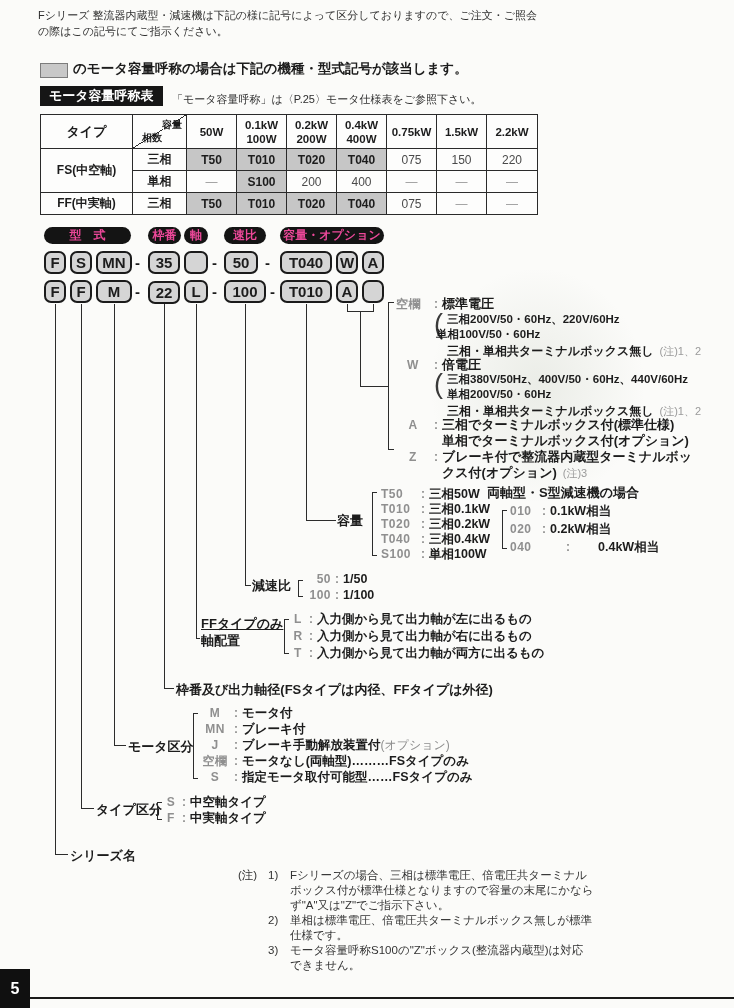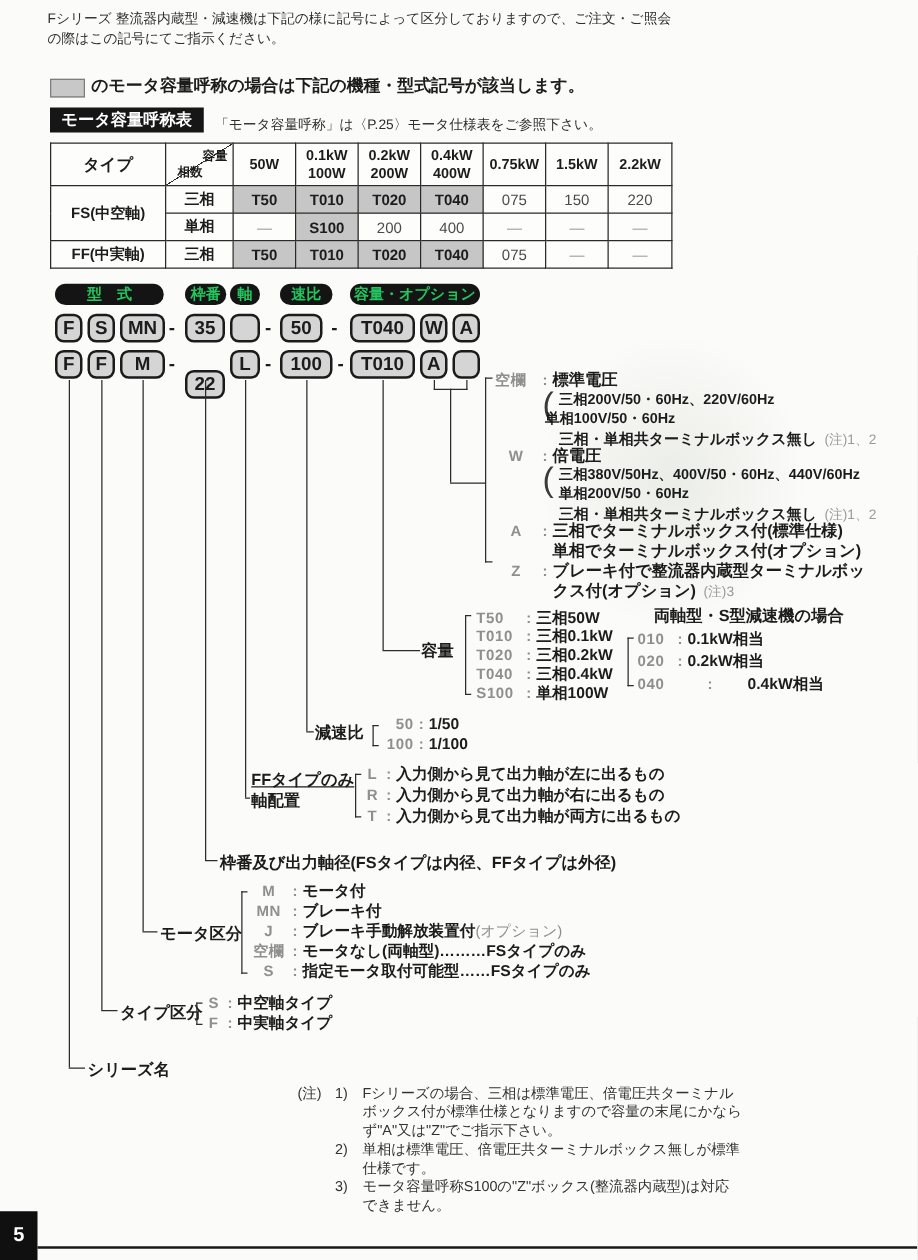--- a/index.html
+++ b/index.html
@@ -24,21 +24,21 @@
   .shaded{background:#c6c6c6!important;}
   .codecell{font-weight:bold;font-size:13px;}
   .numcell{color:#4a4a4a;font-size:12px;}
   .dashcell{color:#9a9a9a;}
   .typecell{font-weight:bold;font-size:12.5px;}
   .diagwrap{position:relative;width:100%;height:33px;
     background:linear-gradient(to bottom right,transparent 49.3%,#2a2a2a 49.3%,#2a2a2a 50.7%,transparent 50.7%);}
   .diagtop{position:absolute;right:4px;top:3px;font-size:10px;font-weight:bold;}
   .diagbot{position:absolute;left:9px;bottom:3px;font-size:10px;font-weight:bold;}
   
-  .pill{position:absolute;height:17px;background:#141414;color:#22c55e;border-radius:9px;
+  .pill{position:absolute;height:17px;background:#141414;color:#ec4899;border-radius:9px;
         display:flex;align-items:center;justify-content:center;font-size:12px;font-weight:bold;white-space:nowrap;}
   .cbox{position:absolute;height:23px;box-sizing:border-box;background:#d5d5d5;border:2px solid #1b1b1b;
         border-radius:7px;display:flex;align-items:center;justify-content:center;font-size:15px;font-weight:bold;}
   .dash{position:absolute;height:23px;display:flex;align-items:center;font-size:15px;font-weight:bold;}
   
   .vl{position:absolute;width:1px;background:#2c2c2c;}
   .hlne{position:absolute;height:1px;background:#2c2c2c;}
   .brk{position:absolute;width:5px;box-sizing:border-box;border:1px solid #2c2c2c;border-right:none;}
   
   .llabel{position:absolute;font-size:13px;font-weight:bold;white-space:nowrap;}
@@ -171,21 +171,21 @@
   <div class="cbox" style="left:224px;top:251px;width:34px;">50</div>
   <div class="dash" style="left:265px;top:251px;">-</div>
   <div class="cbox" style="left:280px;top:251px;width:52px;">T040</div>
   <div class="cbox" style="left:336px;top:251px;width:22px;">W</div>
   <div class="cbox" style="left:362px;top:251px;width:22px;">A</div>
 
   <div class="cbox" style="left:44px;top:280px;width:22px;">F</div>
   <div class="cbox" style="left:70px;top:280px;width:22px;">F</div>
   <div class="cbox" style="left:96px;top:280px;width:36px;">M</div>
   <div class="dash" style="left:135px;top:280px;">-</div>
-  <div class="cbox" style="left:148px;top:296px;width:32px;">22</div>
+  <div class="cbox" style="left:148px;top:281px;width:32px;">22</div>
   <div class="cbox" style="left:184px;top:280px;width:24px;">L</div>
   <div class="dash" style="left:212px;top:280px;">-</div>
   <div class="cbox" style="left:224px;top:280px;width:42px;">100</div>
   <div class="dash" style="left:270px;top:280px;">-</div>
   <div class="cbox" style="left:280px;top:280px;width:52px;">T010</div>
   <div class="cbox" style="left:336px;top:280px;width:22px;">A</div>
   <div class="cbox" style="left:362px;top:280px;width:22px;"></div>
 
   <div class="vl" style="left:55px;top:304px;height:550px;"></div>
   <div class="hlne" style="left:55px;top:854px;width:13px;"></div>
@@ -266,21 +266,21 @@
       <span class="lcode w36">T040</span>
       <span class="colsep">:</span>
       <span class="ldesc">三相0.4kW</span>
     </div>
   <div class="lrow" style="left:381px;top:546px;">
       <span class="lcode w36">S100</span>
       <span class="colsep">:</span>
       <span class="ldesc">単相100W</span>
     </div>
 
-  <div class="llabel" style="left:487px;top:484px;margin-left:36px;">両軸型・S型減速機の場合</div>
+  <div class="llabel" style="left:487px;top:484px;">両軸型・S型減速機の場合</div>
   <div class="brk" style="left:502px;top:510px;height:39px;"></div>
   <div class="lrow" style="left:510px;top:503px;">
       <span class="lcode w28">010</span>
       <span class="colsep">:</span>
       <span class="ldesc">0.1kW相当</span>
     </div>
   <div class="lrow" style="left:510px;top:521px;">
       <span class="lcode w28">020</span>
       <span class="colsep">:</span>
       <span class="ldesc">0.2kW相当</span>

